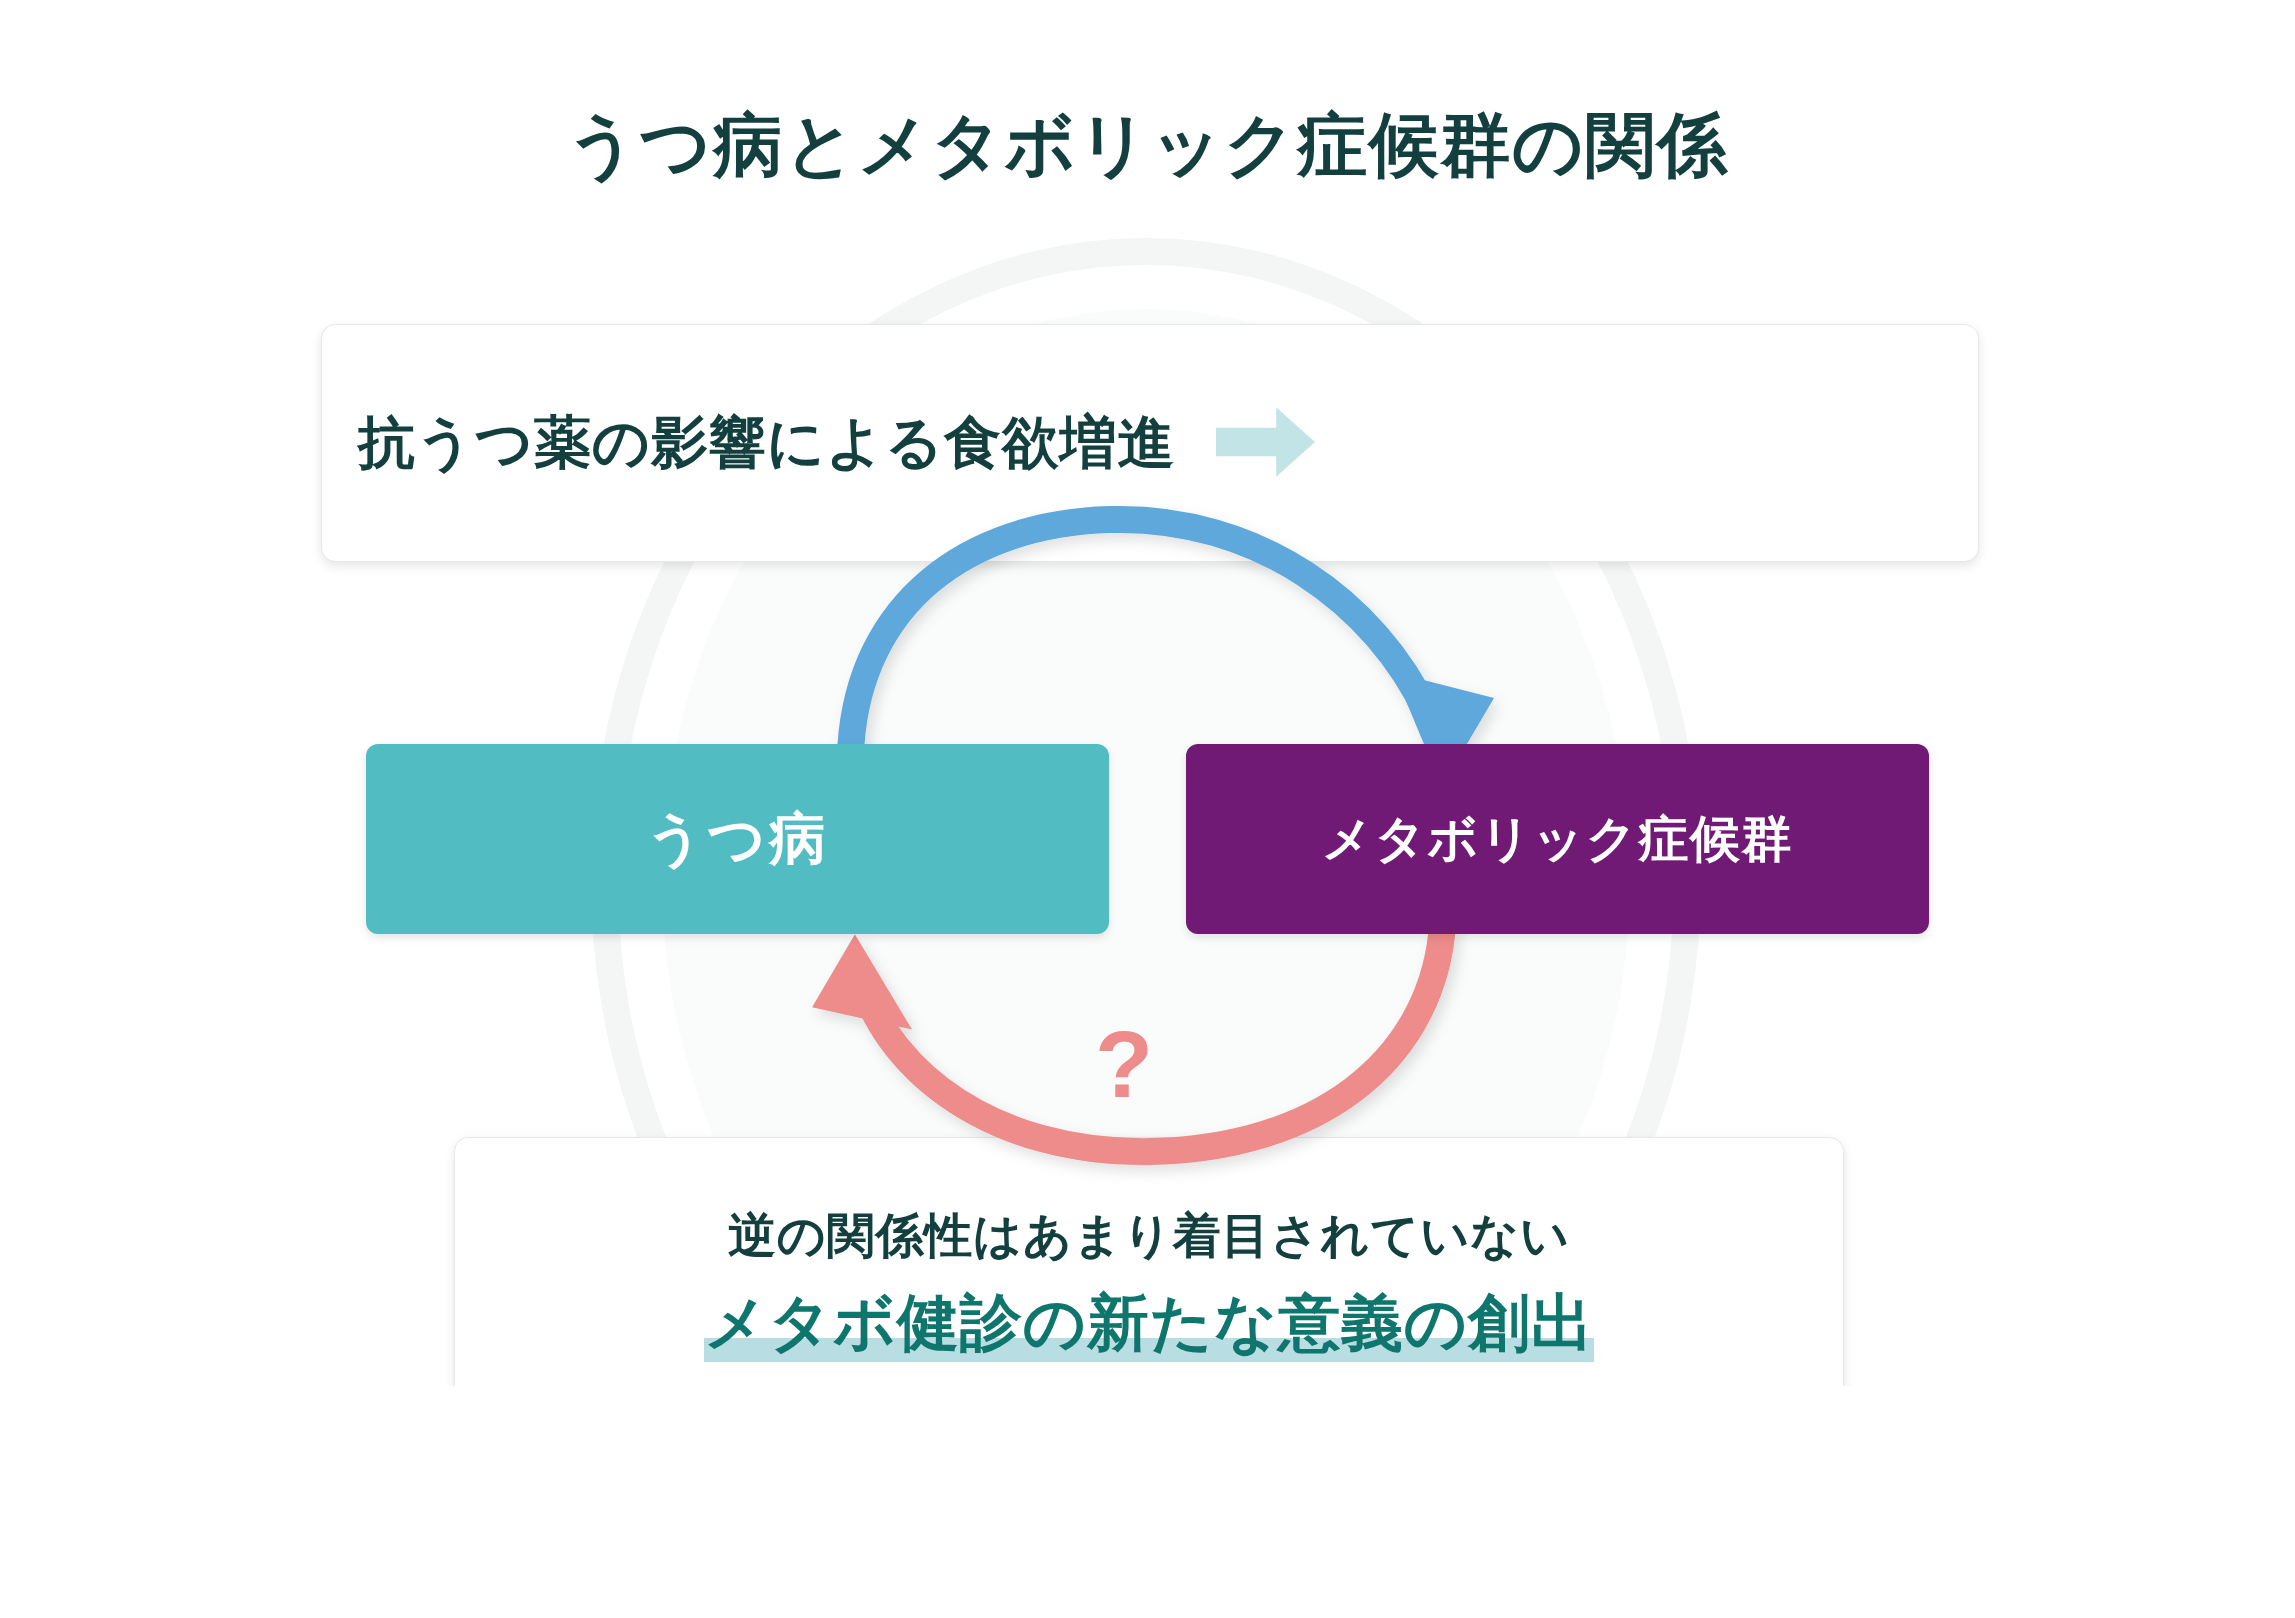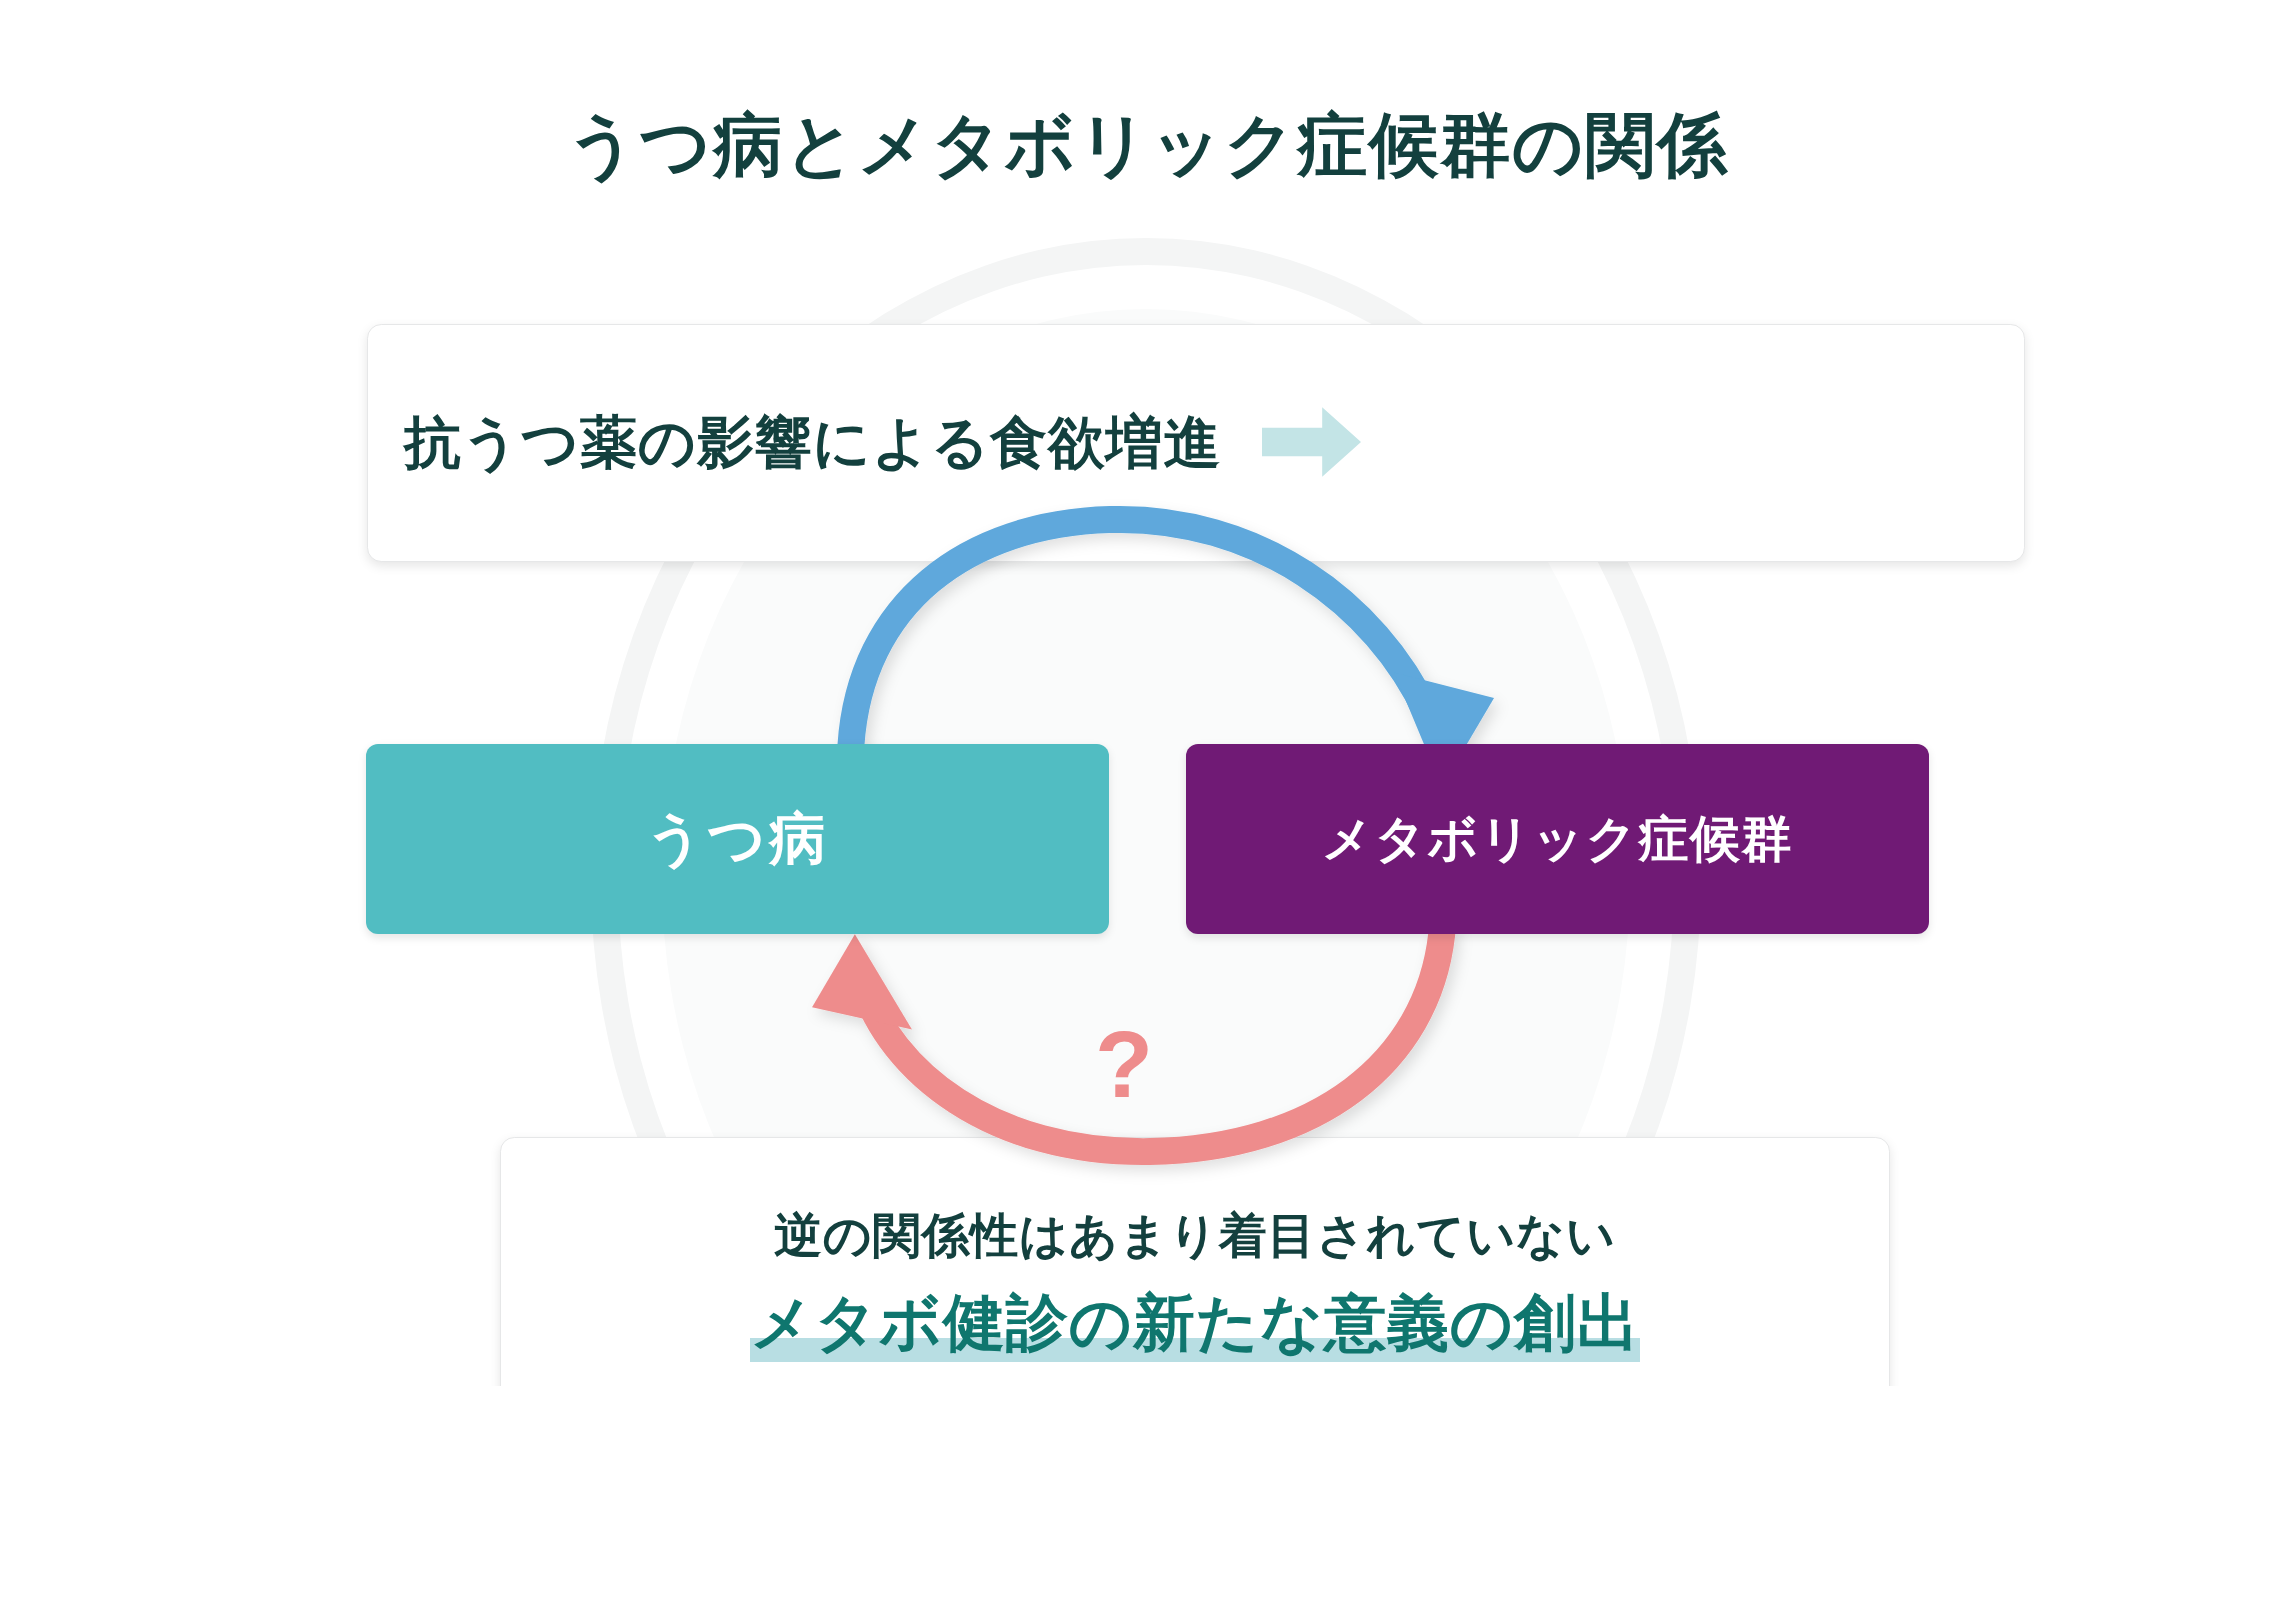--- a/index.html
+++ b/index.html
@@ -55,21 +55,20 @@
   }
 
   
   .card {
     position: absolute;
     background: #ffffff;
     border: 1.6px solid #e6e7e8;
     border-radius: 14.3px;
     box-shadow: 0 4px 11px rgba(0,0,0,0.10);
     box-sizing: border-box;
-    margin-left: 46px;
   }
 
   
   #top-card {
     left: 321px;
     top: 324px;
     width: 1658px;
     height: 238px;
     display: flex;
     align-items: center;

